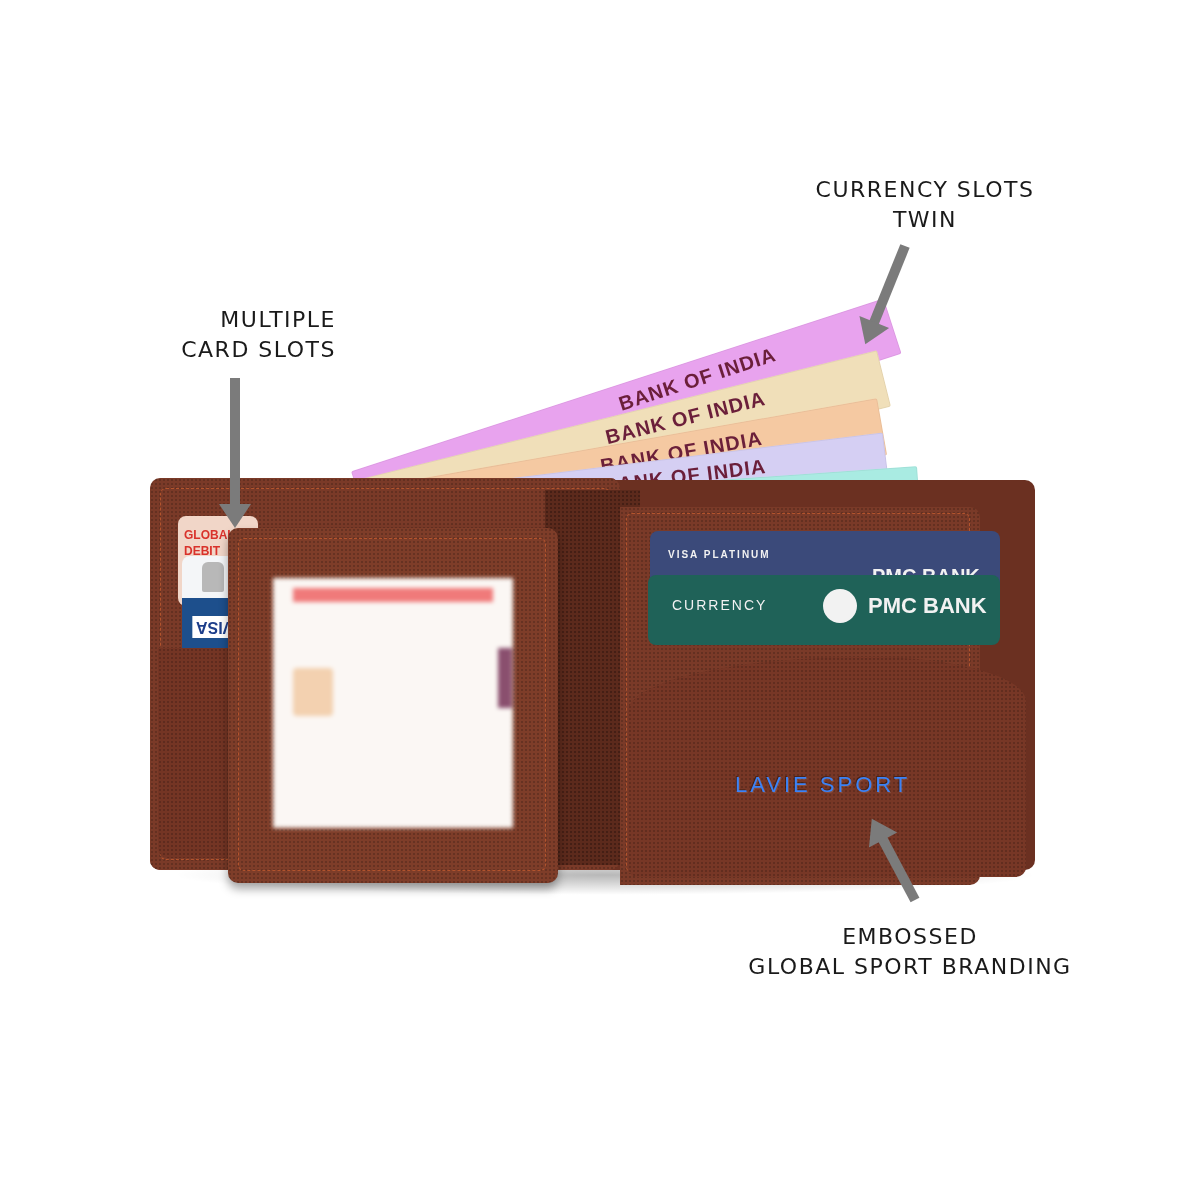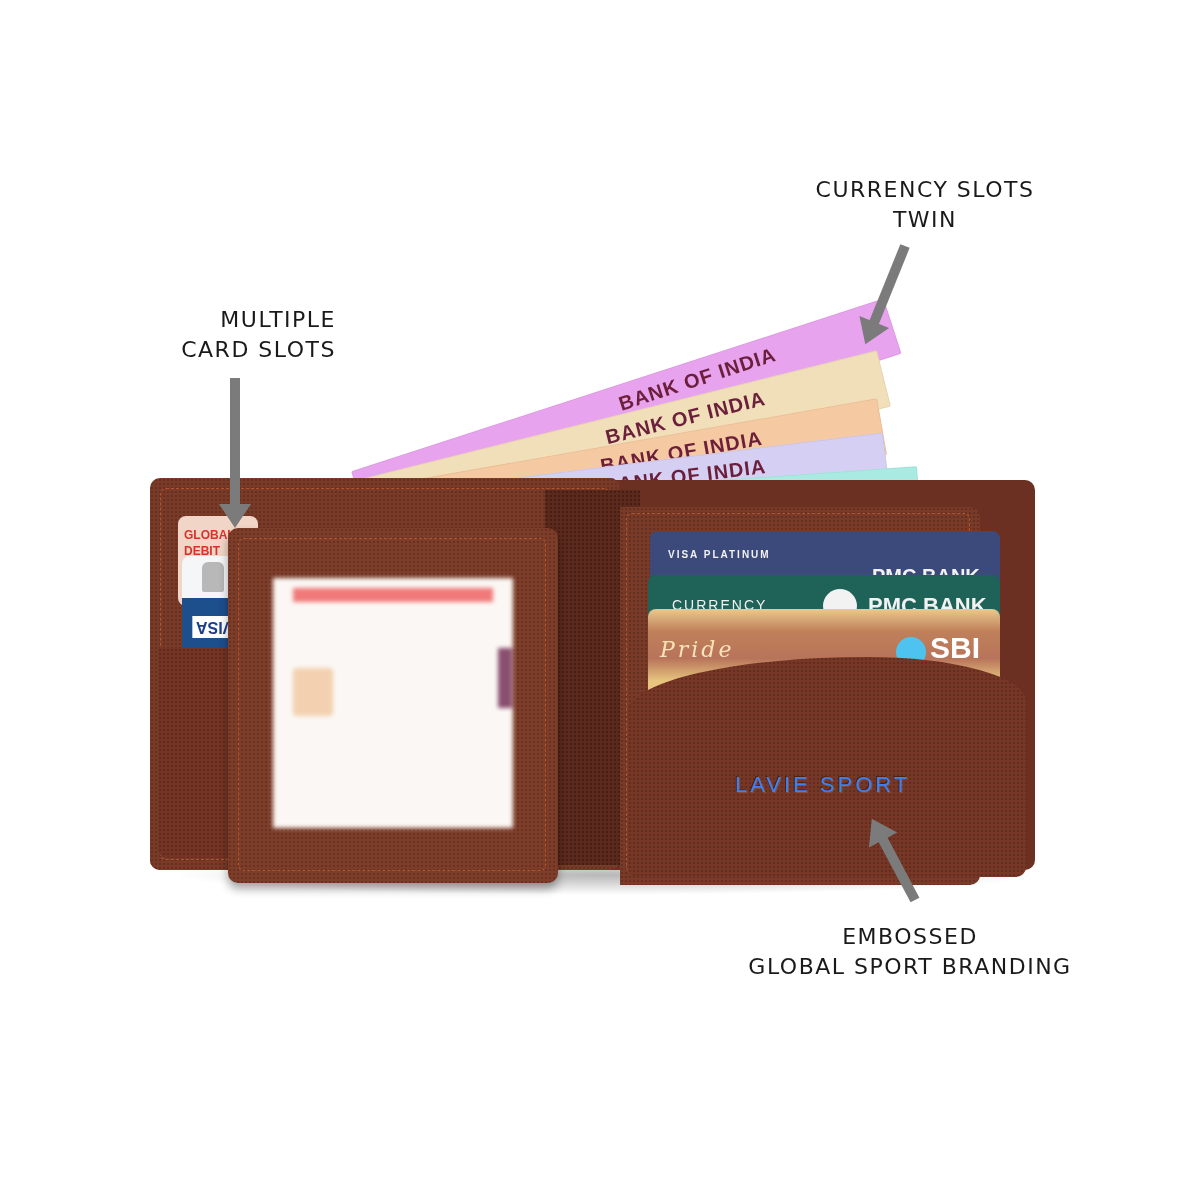--- a/index.html
+++ b/index.html
@@ -95,26 +95,20 @@
   <div class="stitch" style="left:6px; top:6px; right:10px; bottom:12px;"></div>
   <div class="card" style="left:30px; top:24px; width:350px; height:70px; background:#3b4a7a;">
     <div class="lbl" style="left:18px; top:18px; font-size:10px; letter-spacing:2px;">VISA PLATINUM</div>
     <div class="lbl" style="left:222px; top:34px; font-size:20px;">PMC BANK</div>
   </div>
   <div class="card" style="left:28px; top:68px; width:352px; height:70px; background:#1f6258;">
     <div class="lbl" style="left:24px; top:22px; font-size:14px; letter-spacing:2px; font-weight:normal;">CURRENCY</div>
     <div class="lbl" style="left:220px; top:18px; font-size:22px;">PMC BANK</div>
     <div style="position:absolute; left:175px; top:14px; width:34px; height:34px; background:#f2f2f2; border-radius:50%;"></div>
   </div>
-  <div class="card" style="left:28px; top:102px; width:352px; height:90px; background:linear-gradient(180deg,#e9c98e 0%,#c0805a 25%,#b8745a 55%,#e7c57f 80%);">
-    <div class="lbl" style="left:12px; top:28px; font-family:'DejaVu Serif', serif; font-style:italic; font-size:22px; color:#f7e3b9; letter-spacing:3px; font-weight:normal;">Pride</div>
-    <div style="position:absolute; left:248px; top:28px; width:30px; height:30px; background:#4fc3ef; border-radius:50%;"></div>
-    <div class="lbl" style="left:282px; top:22px; font-size:30px; color:#fff;">SBI</div>
-    <div class="lbl" style="left:275px; top:66px; font-size:9px; letter-spacing:2px;">DEBIT</div>
-  </div>
   <div class="pocket leather" style="left:8px; top:150px; width:398px; height:220px; border-radius:60% 40% 10px 10px / 25% 20% 10px 10px; background-color:#773726;"></div>
 </div>
 
 <div class="emboss">LAVIE SPORT</div>
 
 <div class="flap leather" style="background-color:#7e3d29;">
   <div class="stitch" style="left:10px; top:10px; right:12px; bottom:12px;"></div>
   <div class="id-window">
     <div style="position:absolute; left:20px; top:10px; width:200px; height:14px; background:#f07a7a;"></div>
     <div style="position:absolute; left:20px; top:90px; width:40px; height:48px; background:#f3d1b0; border-radius:4px;"></div>

